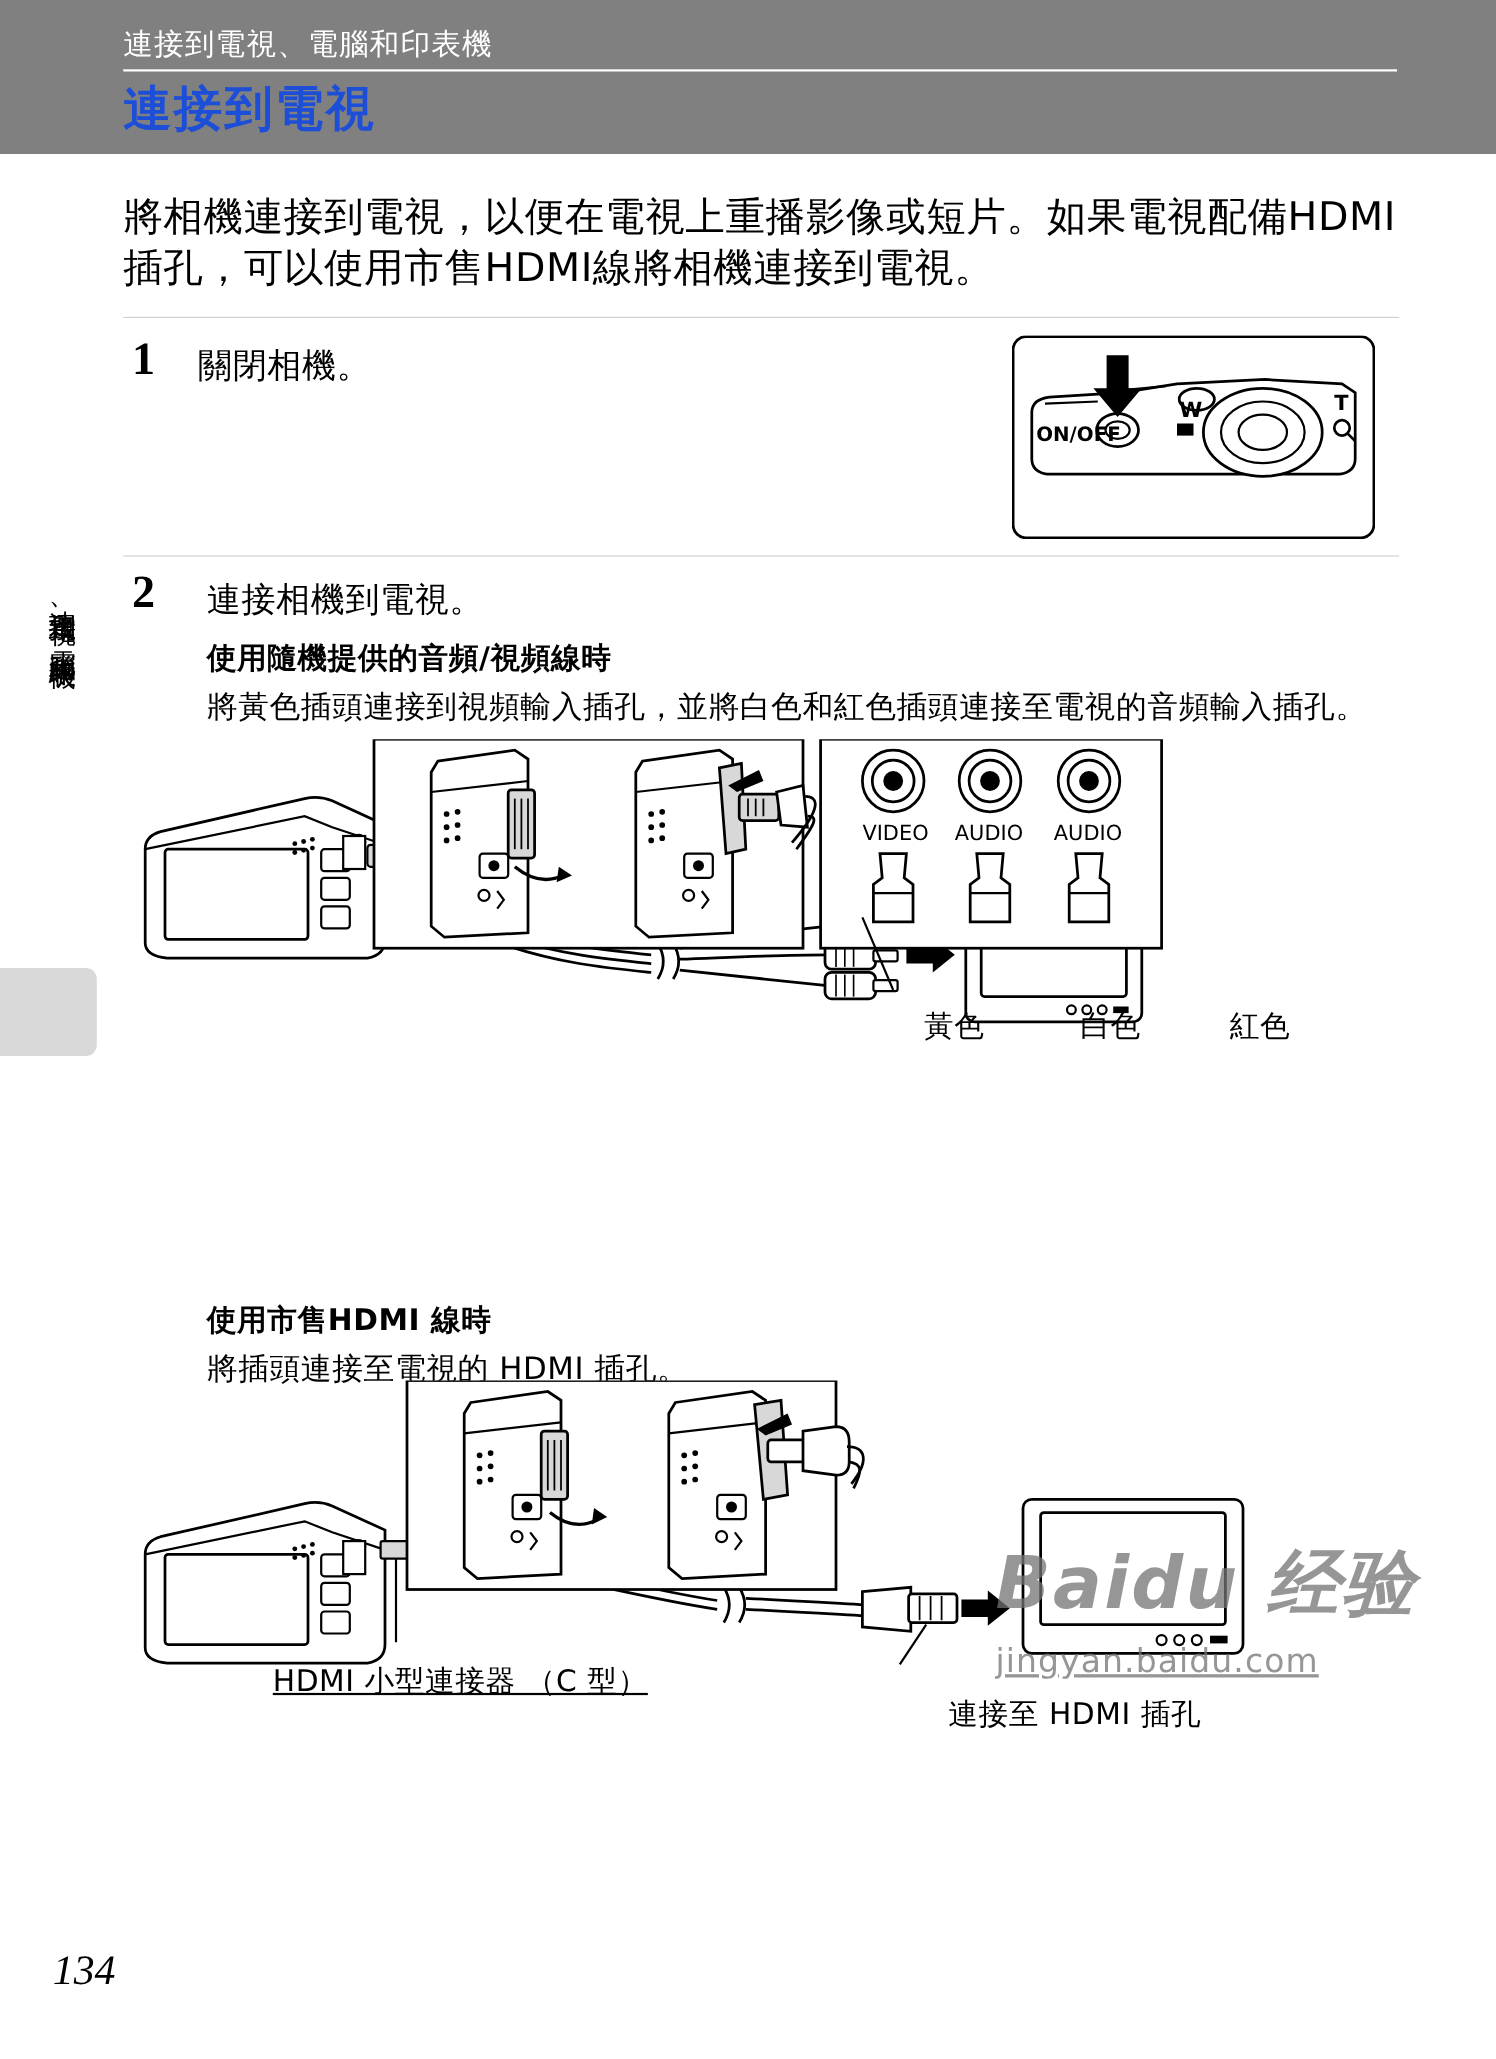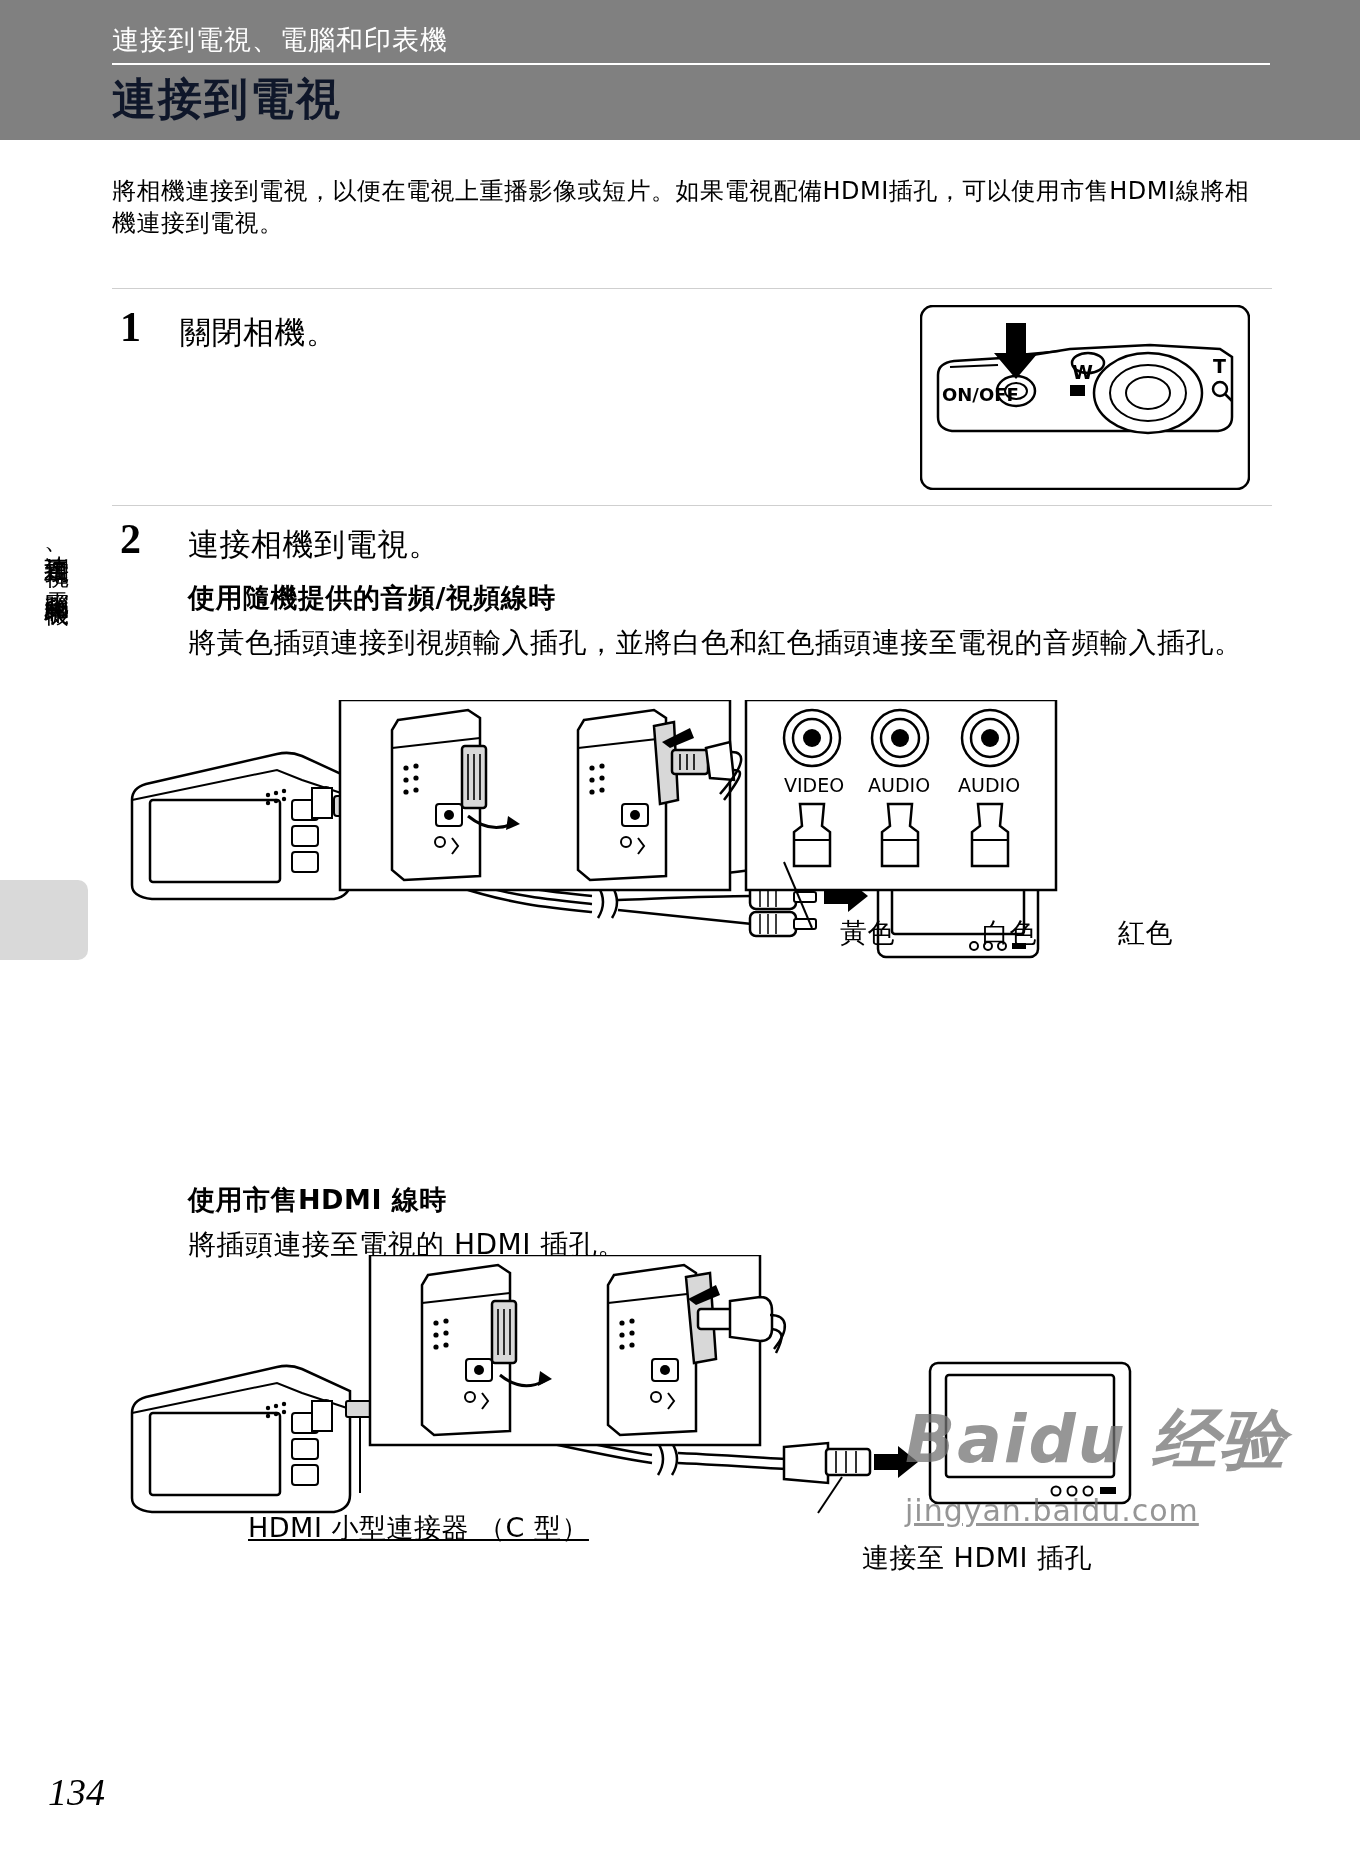--- a/index.html
+++ b/index.html
@@ -40,21 +40,21 @@
     top: 63px;
     width: 1158px;
     height: 2px;
     background: #ffffff;
   }
   .header-title {
     position: absolute;
     left: 112px;
     top: 70px;
     font-size: 44px;
-    color: #0f172a;
+    color: #1d4ed8;
     font-weight: bold;
     letter-spacing: 2px;
     white-space: nowrap;
   }
 
   
   .side-tab {
     position: absolute;
     left: 38px;
     top: 535px;
@@ -77,22 +77,22 @@
     border-top-right-radius: 10px;
     border-bottom-right-radius: 10px;
   }
 
   
   .intro {
     position: absolute;
     left: 112px;
     top: 175px;
     width: 1160px;
-    font-size: 24px;
-    line-height: 32px;
+    font-size: 36px;
+    line-height: 46px;
     letter-spacing: 0.5px;
   }
 
   .hr {
     position: absolute;
     background: #cfcfcf;
     height: 1px;
   }
 
   .step-num {
@@ -216,21 +216,21 @@
 </div>
 
 <div class="hr" style="left:112px; top:505px; width:1160px;"></div>
 
 <div class="step-num" style="left:120px; top:515px;">2</div>
 <div class="step-text" style="left:188px; top:524px;">連接相機到電視。</div>
 
 <div class="sub-head" style="left:188px; top:580px;">使用隨機提供的音頻/視頻線時</div>
 <div class="sub-body" style="left:188px; top:622px; width:1080px;">將黃色插頭連接到視頻輸入插孔，並將白色和紅色插頭連接至電視的音頻輸入插孔。</div>
 
-<div class="fig" style="left:112px; top:700px;">
+<div class="fig" style="left:112px; top:672px;">
   <svg width="1160" height="280" viewBox="0 0 1160 280">
 
     <g>
       <path d="M20 175 L20 100 Q20 88 34 84 L165 54 Q178 51 190 56 L238 78 L238 182 Q238 196 222 199 L40 199 Q20 197 20 185 Z" fill="#ffffff" stroke="#000000" stroke-width="2.5"></path>
 
       <rect x="38" y="100" width="130" height="82" rx="3" fill="#ffffff" stroke="#000000" stroke-width="2.5"></rect>
 
       <path d="M20 100 L165 70 L190 80 L238 96" fill="none" stroke="#000000" stroke-width="2"></path>
 
       <rect x="180" y="100" width="26" height="20" rx="3" fill="#ffffff" stroke="#000000" stroke-width="2"></rect>

